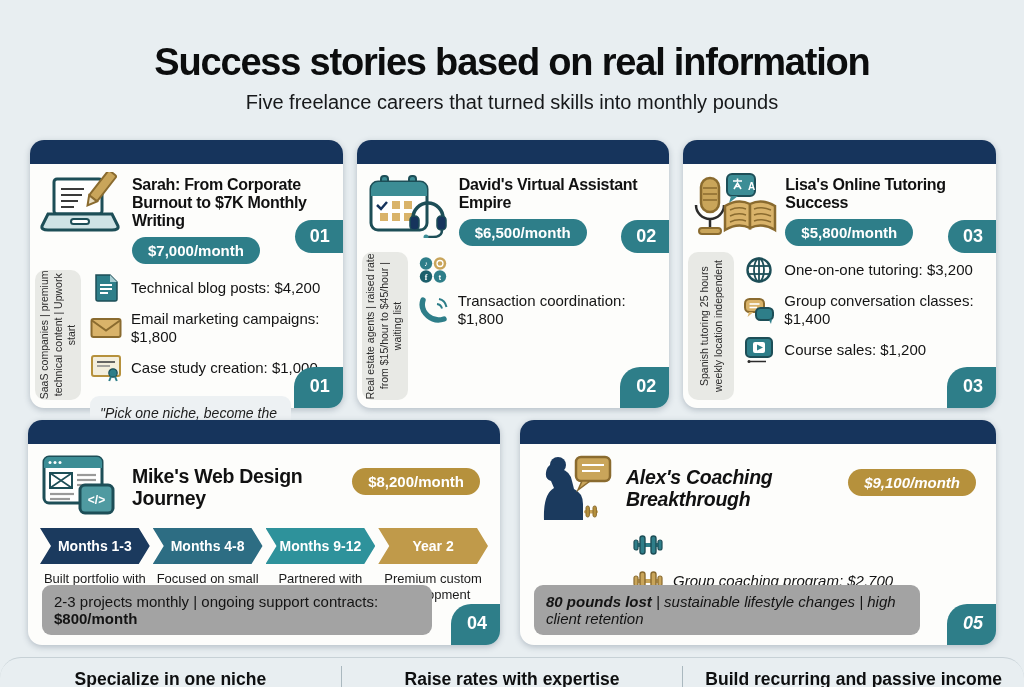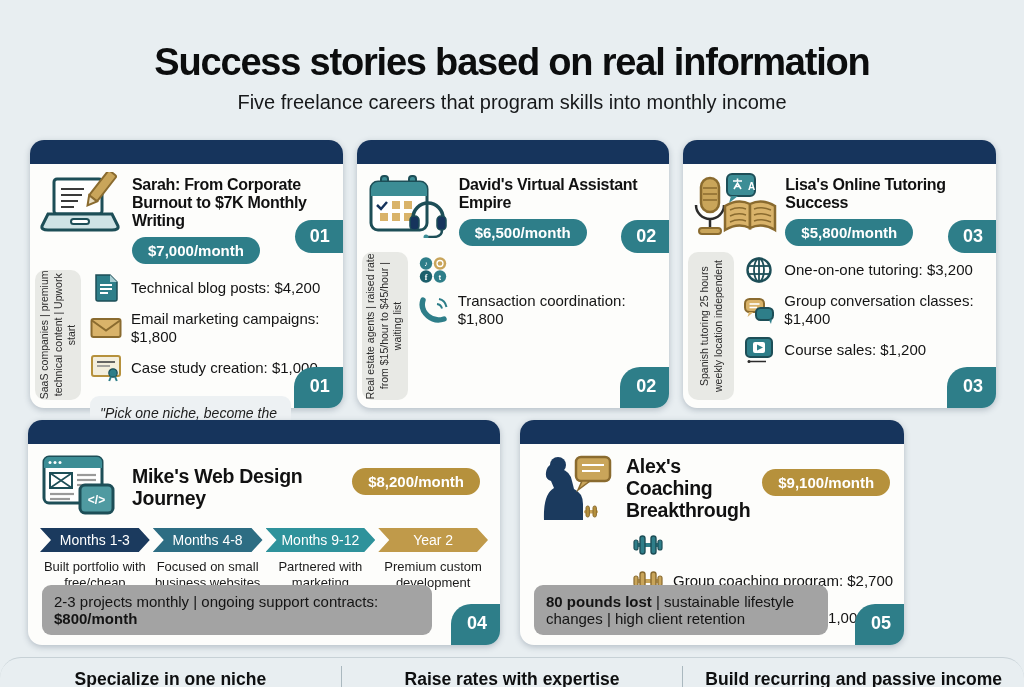--- a/index.html
+++ b/index.html
@@ -9,21 +9,21 @@
   
   .page-title{padding-top:28px;text-align:center;font-size:38px;font-weight:bold;letter-spacing:-1.2px;color:#0c0d0e;}
   .page-subtitle{margin-top:7px;text-align:center;font-size:20px;color:#16181a;}
 
   
   .row-top{position:absolute;left:30px;top:127px;width:966px;display:flex;gap:14px;}
   .row-bottom{position:absolute;left:28px;top:407px;width:968px;display:flex;gap:20px;}
   .card{position:relative;background:#fdfdfb;border-radius:14px;box-shadow:0 2px 6px rgba(45,65,85,.28);display:flex;flex-direction:column;}
   .card-sm{width:313px;height:268px;}
   .card-lg-1{width:472px;height:225px;}
-  .card-lg-2{width:384px;height:225px;}
+  .card-lg-2{width:476px;height:225px;font-style:italic;}
   .card-topbar{height:24px;flex:none;background:#16345c;border-radius:14px 14px 0 0;}
 
   
   .card-head{display:flex;gap:8px;padding:8px 10px 2px 8px;align-items:flex-start;}
   .head-icon{flex:none;}
   .head-text{padding-top:4px;}
   .card-title{font-size:16px;line-height:1.12;font-weight:bold;color:#111;letter-spacing:-.3px;}
   .pill{display:inline-block;margin-top:7px;background:#2e7e89;color:#fff;font-weight:bold;font-size:15px;padding:5px 16px;border-radius:17px;}
   .pill-gold{background:#b6913c;}
   .lg .card-head{padding:10px 14px 2px 12px;gap:12px;align-items:center;}
@@ -39,21 +39,21 @@
   .side-strip{flex:none;width:46px;background:#e8e9e5;border-radius:10px;display:flex;align-items:center;justify-content:center;align-self:stretch;}
   .side-strip span{writing-mode:vertical-rl;transform:rotate(180deg);font-size:10.5px;line-height:1.3;color:#2b2b2b;text-align:center;max-height:100%;}
   .items{flex:1;display:flex;flex-direction:column;gap:8px;padding-top:4px;}
   .item{display:flex;gap:9px;align-items:center;}
   .item .ic{flex:none;width:32px;display:flex;justify-content:center;}
   .item .tx{font-size:15px;line-height:1.2;color:#141414;}
   .quote{margin:6px 40px 2px 0;background:#edf1f3;border-radius:9px;padding:8px 10px;font-style:italic;font-size:14px;line-height:1.3;color:#1d1d1d;}
 
   
   .timeline{display:flex;gap:3px;padding:4px 12px 0 12px;}
-  .arrow{flex:1;height:24px;color:#fff;font-weight:normal;font-size:14px;display:flex;align-items:center;justify-content:center;clip-path:polygon(0 0,calc(100% - 11px) 0,100% 50%,calc(100% - 11px) 100%,0 100%,11px 50%);}
+  .arrow{flex:1;height:36px;color:#fff;font-weight:bold;font-size:14px;display:flex;align-items:center;justify-content:center;clip-path:polygon(0 0,calc(100% - 11px) 0,100% 50%,calc(100% - 11px) 100%,0 100%,11px 50%);}
   .phase-descs{display:flex;gap:3px;padding:7px 12px 0 12px;}
   .phase-descs div{flex:1;text-align:center;font-size:13px;line-height:1.25;color:#1b1b1b;}
   .bar-note{position:absolute;left:14px;bottom:10px;background:#a3a3a3;border-radius:9px;padding:8px 12px;font-size:15px;color:#141414;}
   .bar-note b{font-weight:bold;}
   .card-lg-1 .bar-note{right:68px;}
   .card-lg-2 .bar-note{right:76px;}
 
   
   .items-c5{display:flex;flex-direction:column;gap:10px;padding:6px 0 0 112px;}
 
@@ -61,21 +61,21 @@
   .takeaways{position:absolute;left:0;right:0;bottom:0;height:42px;border-top:1.5px solid #c7d1d6;display:flex;align-items:center;border-radius:21px;}
   .takeaway{flex:1;text-align:center;font-size:17.5px;font-weight:bold;color:#0e0f10;}
   .tk-sep{width:1px;height:26px;background:#aab8bf;}
 </style>
 </head>
 <body>
 
 <div class="canvas">
 
   <div class="page-title">Success stories based on real information</div>
-  <div class="page-subtitle">Five freelance careers that program skills into monthly income</div>
+  <div class="page-subtitle">Five freelance careers that turned skills into monthly pounds</div>
 
   <div class="row-top">
 
     <div class="card card-sm">
       <div class="card-topbar"></div>
       <div class="card-head">
         <span class="head-icon">
           <svg width="86" height="66" viewBox="0 0 86 66">
             <rect x="16" y="7" width="48" height="35" rx="3" fill="#ffffff" stroke="#1d4e57" stroke-width="3"></rect>
             <line x1="23" y1="17" x2="46" y2="17" stroke="#3a3a3a" stroke-width="2"></line>

